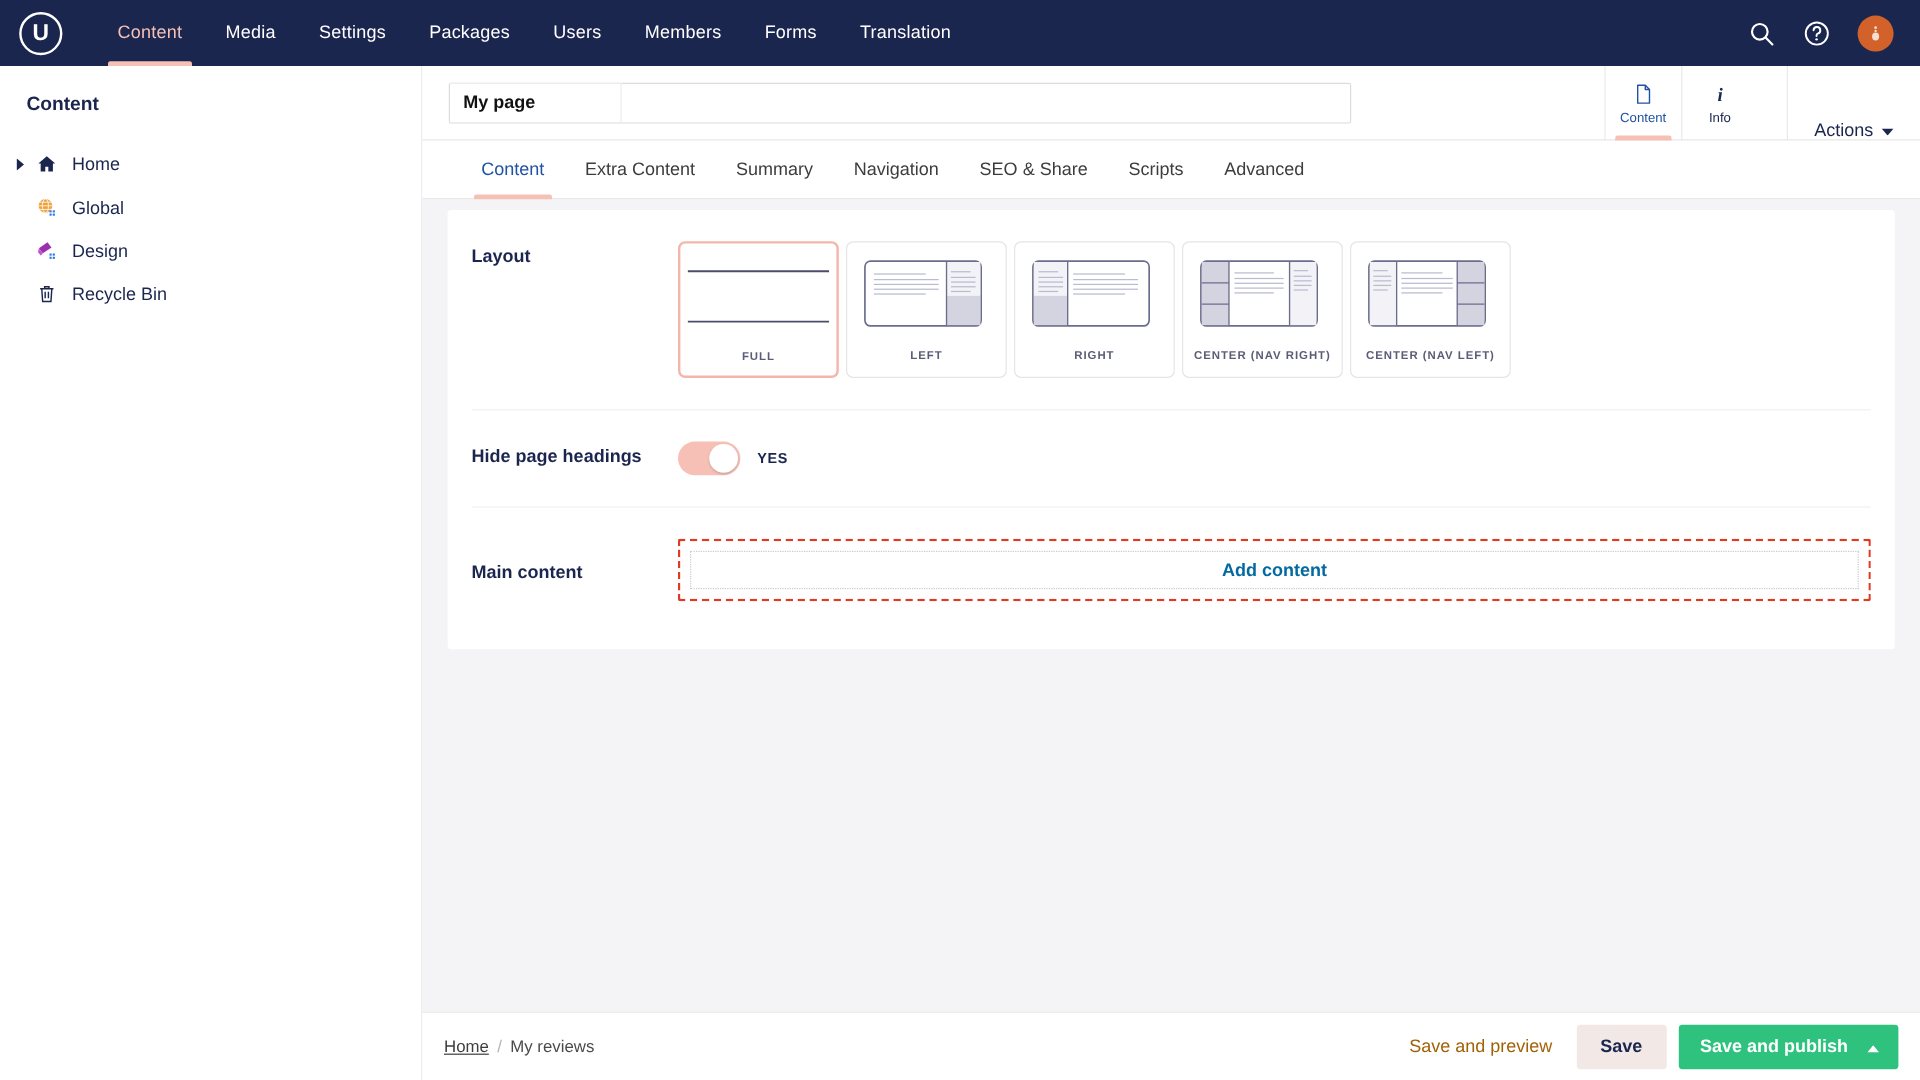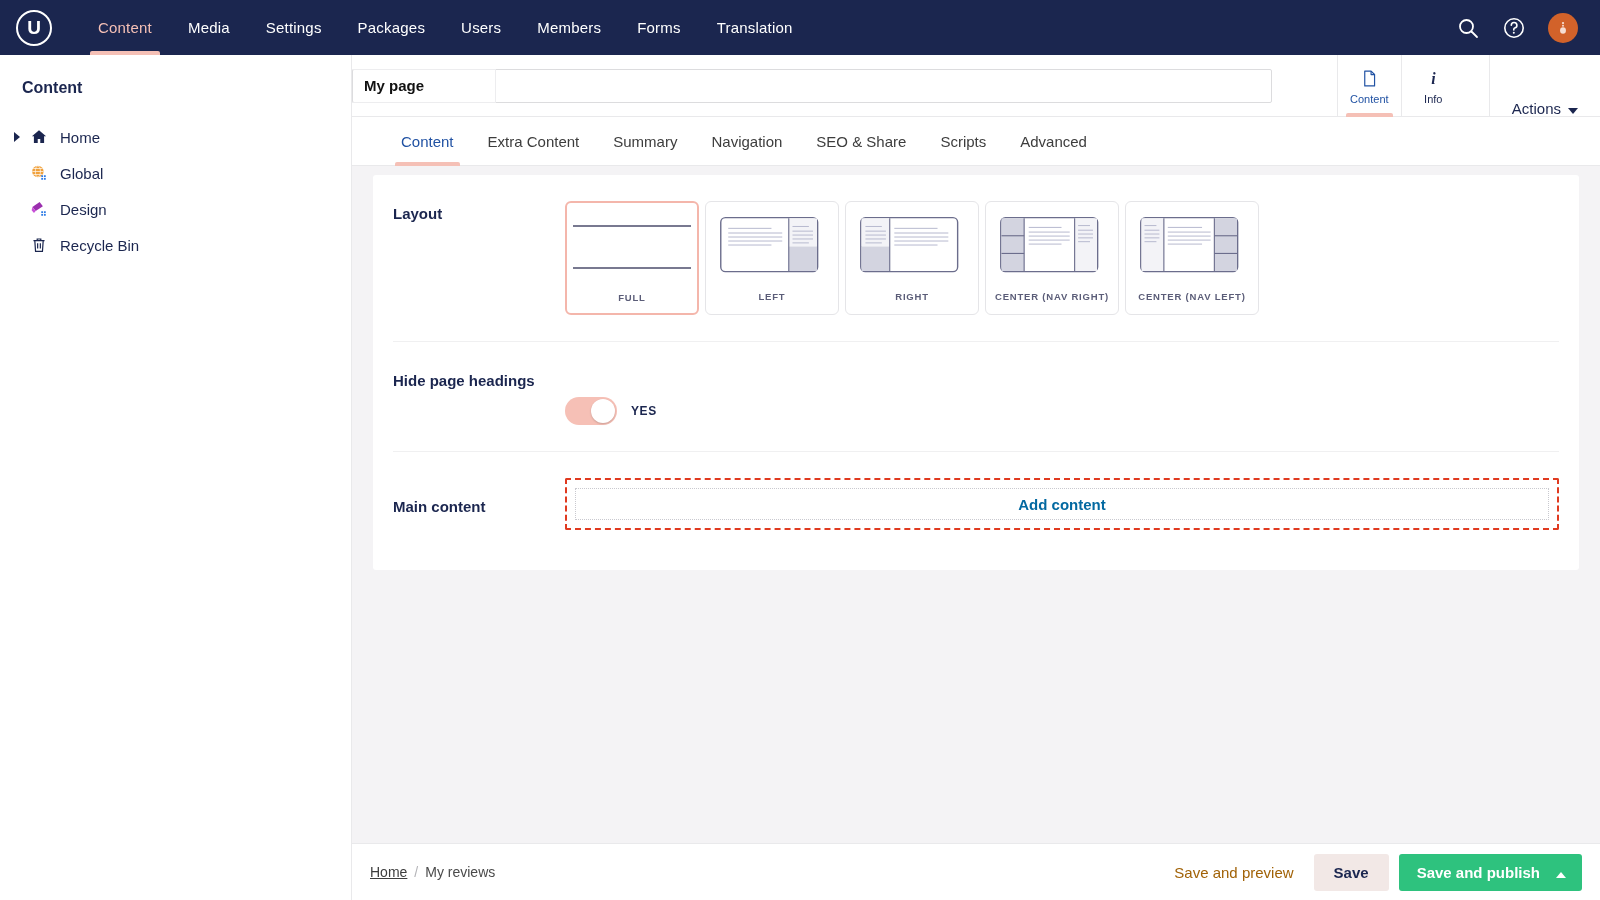--- a/index.html
+++ b/index.html
@@ -63,21 +63,21 @@
   
   .editor{
     position:absolute;top:55px;left:352px;width:1248px;height:845px;
     background:#f4f3f5;
   }
   .editor-head{
     background:#ffffff;height:62px;display:flex;align-items:center;
     border-bottom:1px solid #e9e9eb;position:relative;
   }
   .name-field{
-    width:920px;height:34px;border:1px solid #dcdcde;
+    margin-left:22px;width:752px;height:34px;border:1px solid #dcdcde;
     background:#fff;display:flex;align-items:center;border-radius:2px;
   }
   .name-inner{
     width:144px;height:34px;border:1px solid #ededef;border-left:none;
     display:flex;align-items:center;padding-left:12px;margin-left:-1px;
     font-size:15px;font-weight:bold;color:#111;
   }
   .head-tabs{position:absolute;right:0;top:0;height:62px;display:flex;align-items:stretch;}
   .head-tab{
     width:64px;display:flex;flex-direction:column;align-items:center;justify-content:center;
@@ -129,21 +129,21 @@
     padding:7px 7px 0 7px;display:flex;flex-direction:column;align-items:center;
   }
   .thumb.selected{border:2px solid #f4b6ab;}
   .thumb-art{width:118px;height:73px;display:flex;align-items:center;justify-content:center;}
   .thumb-label{
     font-size:9.5px;font-weight:bold;letter-spacing:.8px;color:#5b5d78;
     padding:9px 0 10px 0;white-space:nowrap;
   }
 
   
-  .toggle-row{display:flex;align-items:center;gap:14px;margin-top:29px;}
+  .toggle-row{display:flex;align-items:center;gap:14px;}
   .toggle{
     width:52px;height:28px;border-radius:14px;background:#f6c0b6;position:relative;
   }
   .toggle .knob{
     position:absolute;top:2px;left:26px;width:24px;height:24px;border-radius:50%;
     background:#fff;box-shadow:0 1px 2px rgba(0,0,0,.18);
   }
   .toggle-txt{font-size:12px;font-weight:bold;letter-spacing:.6px;color:#1b264f;}
 
   

